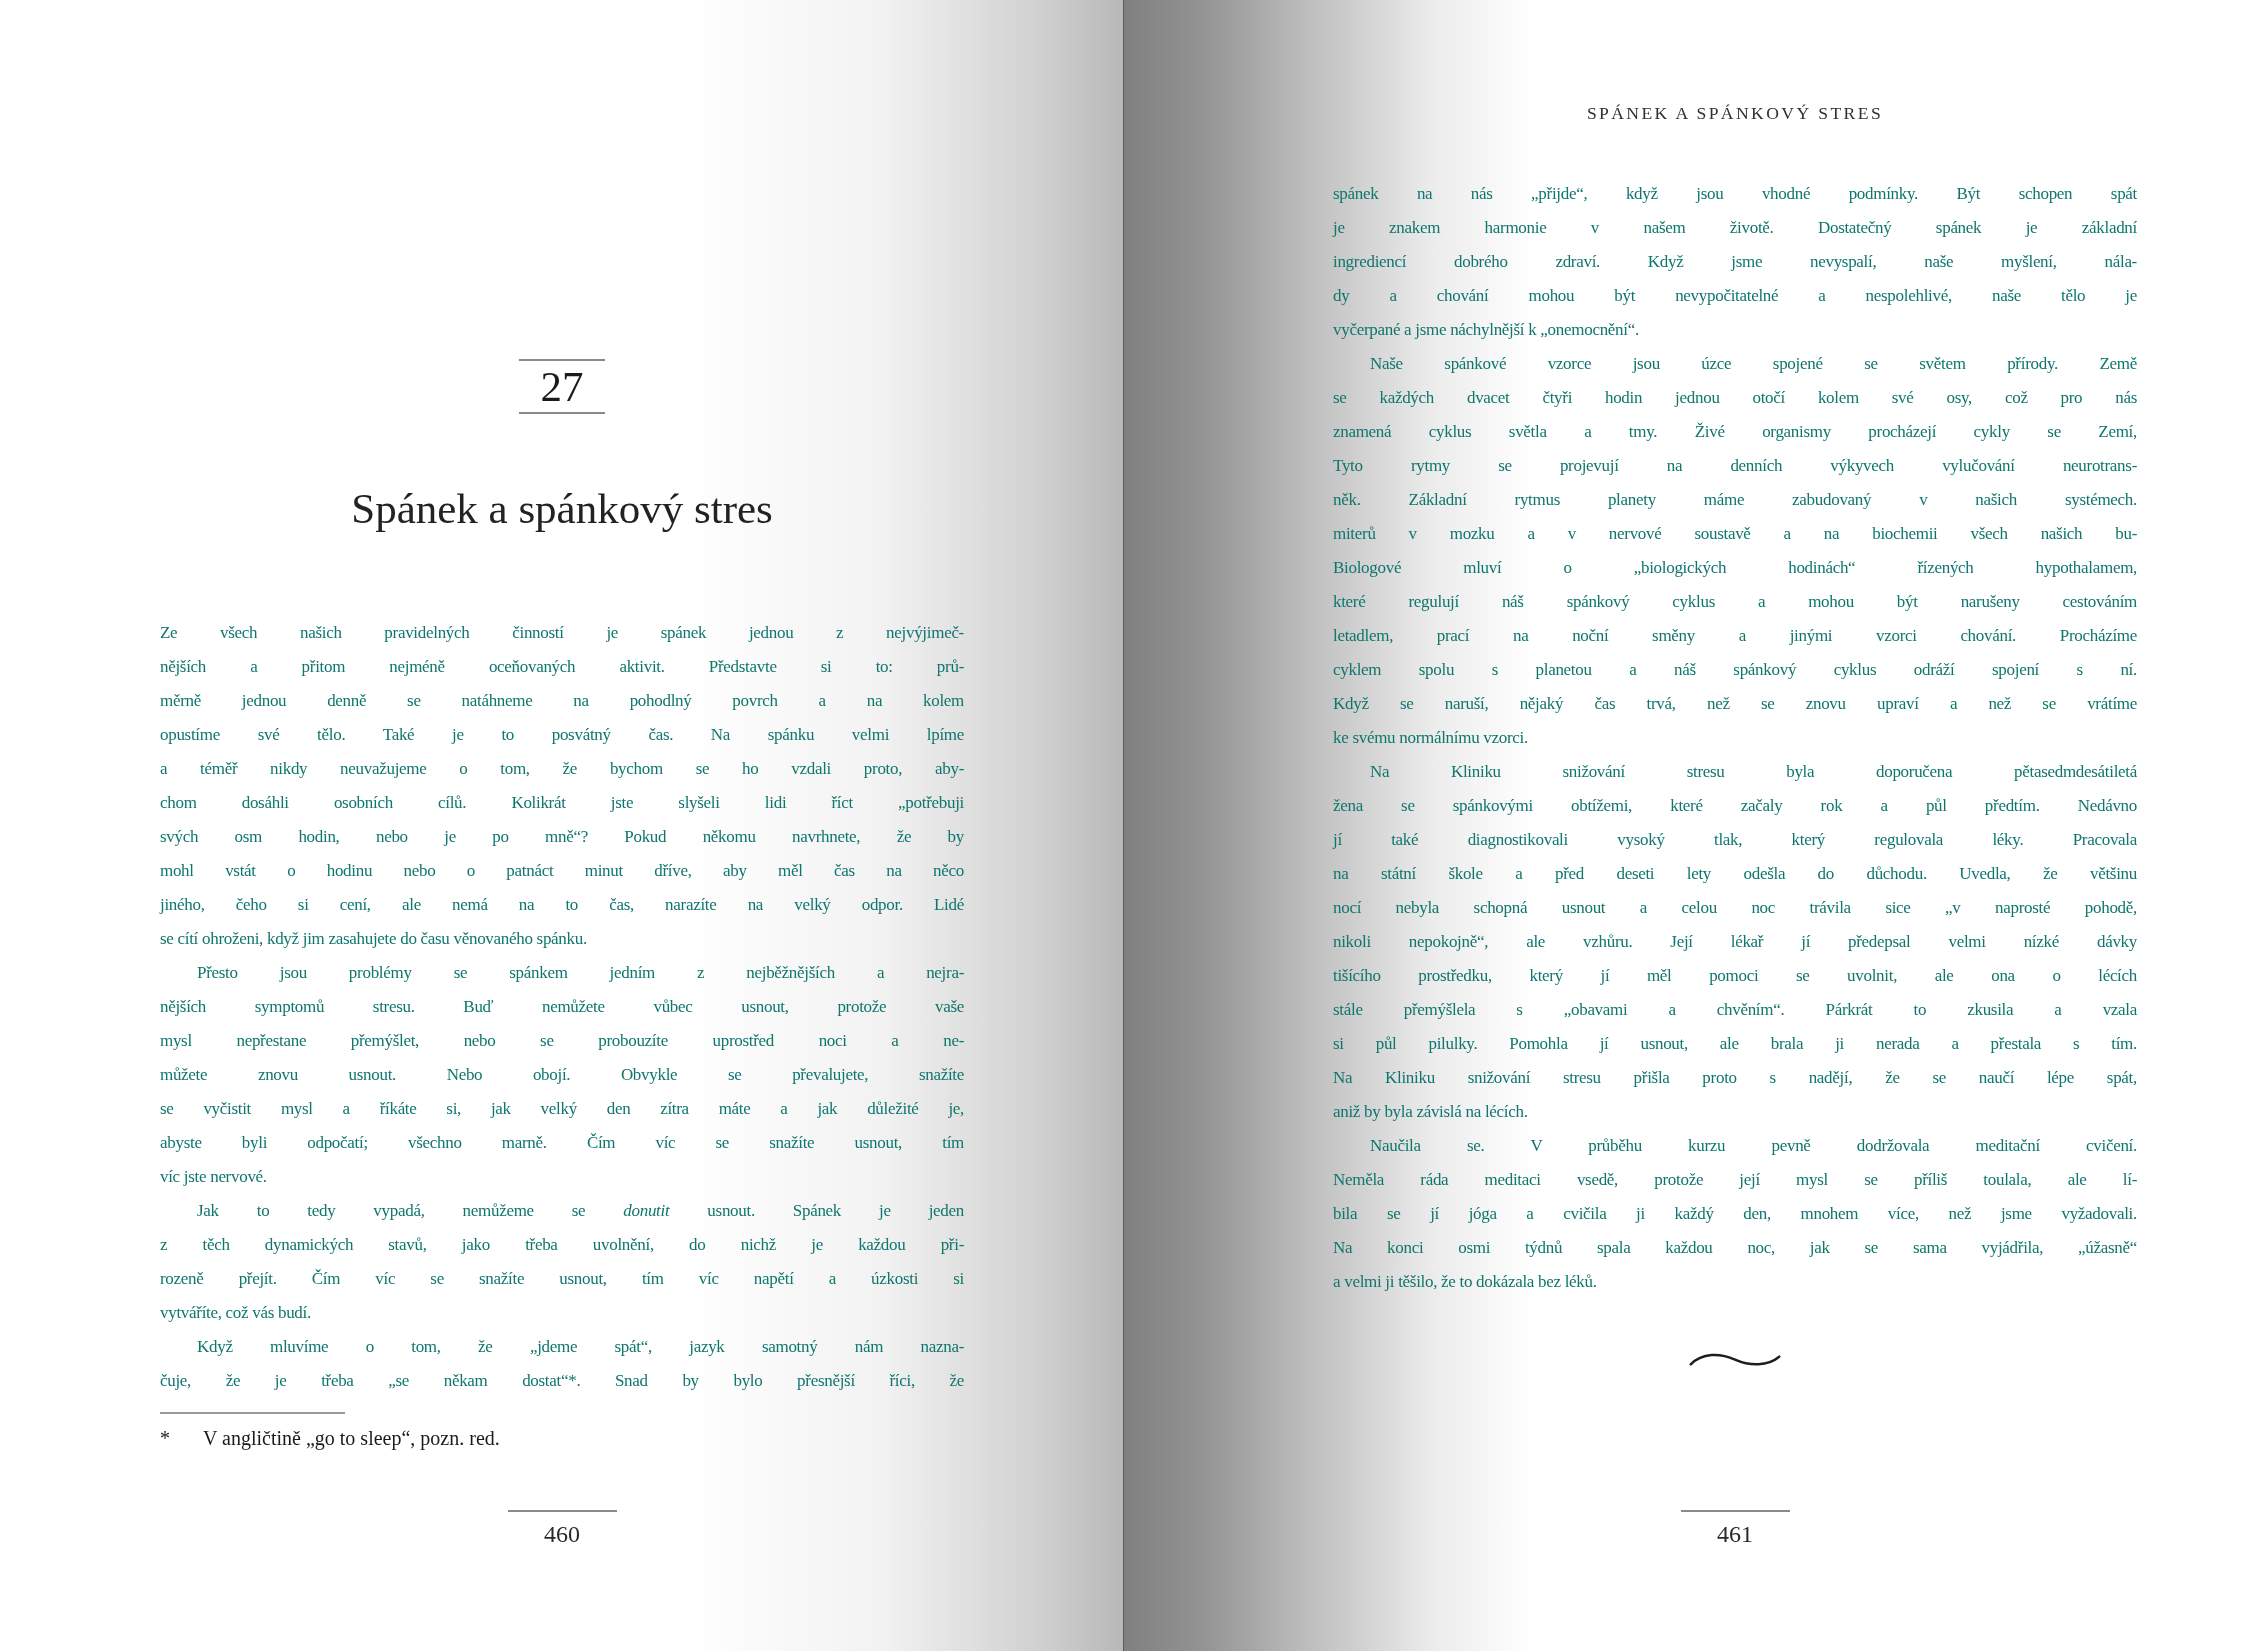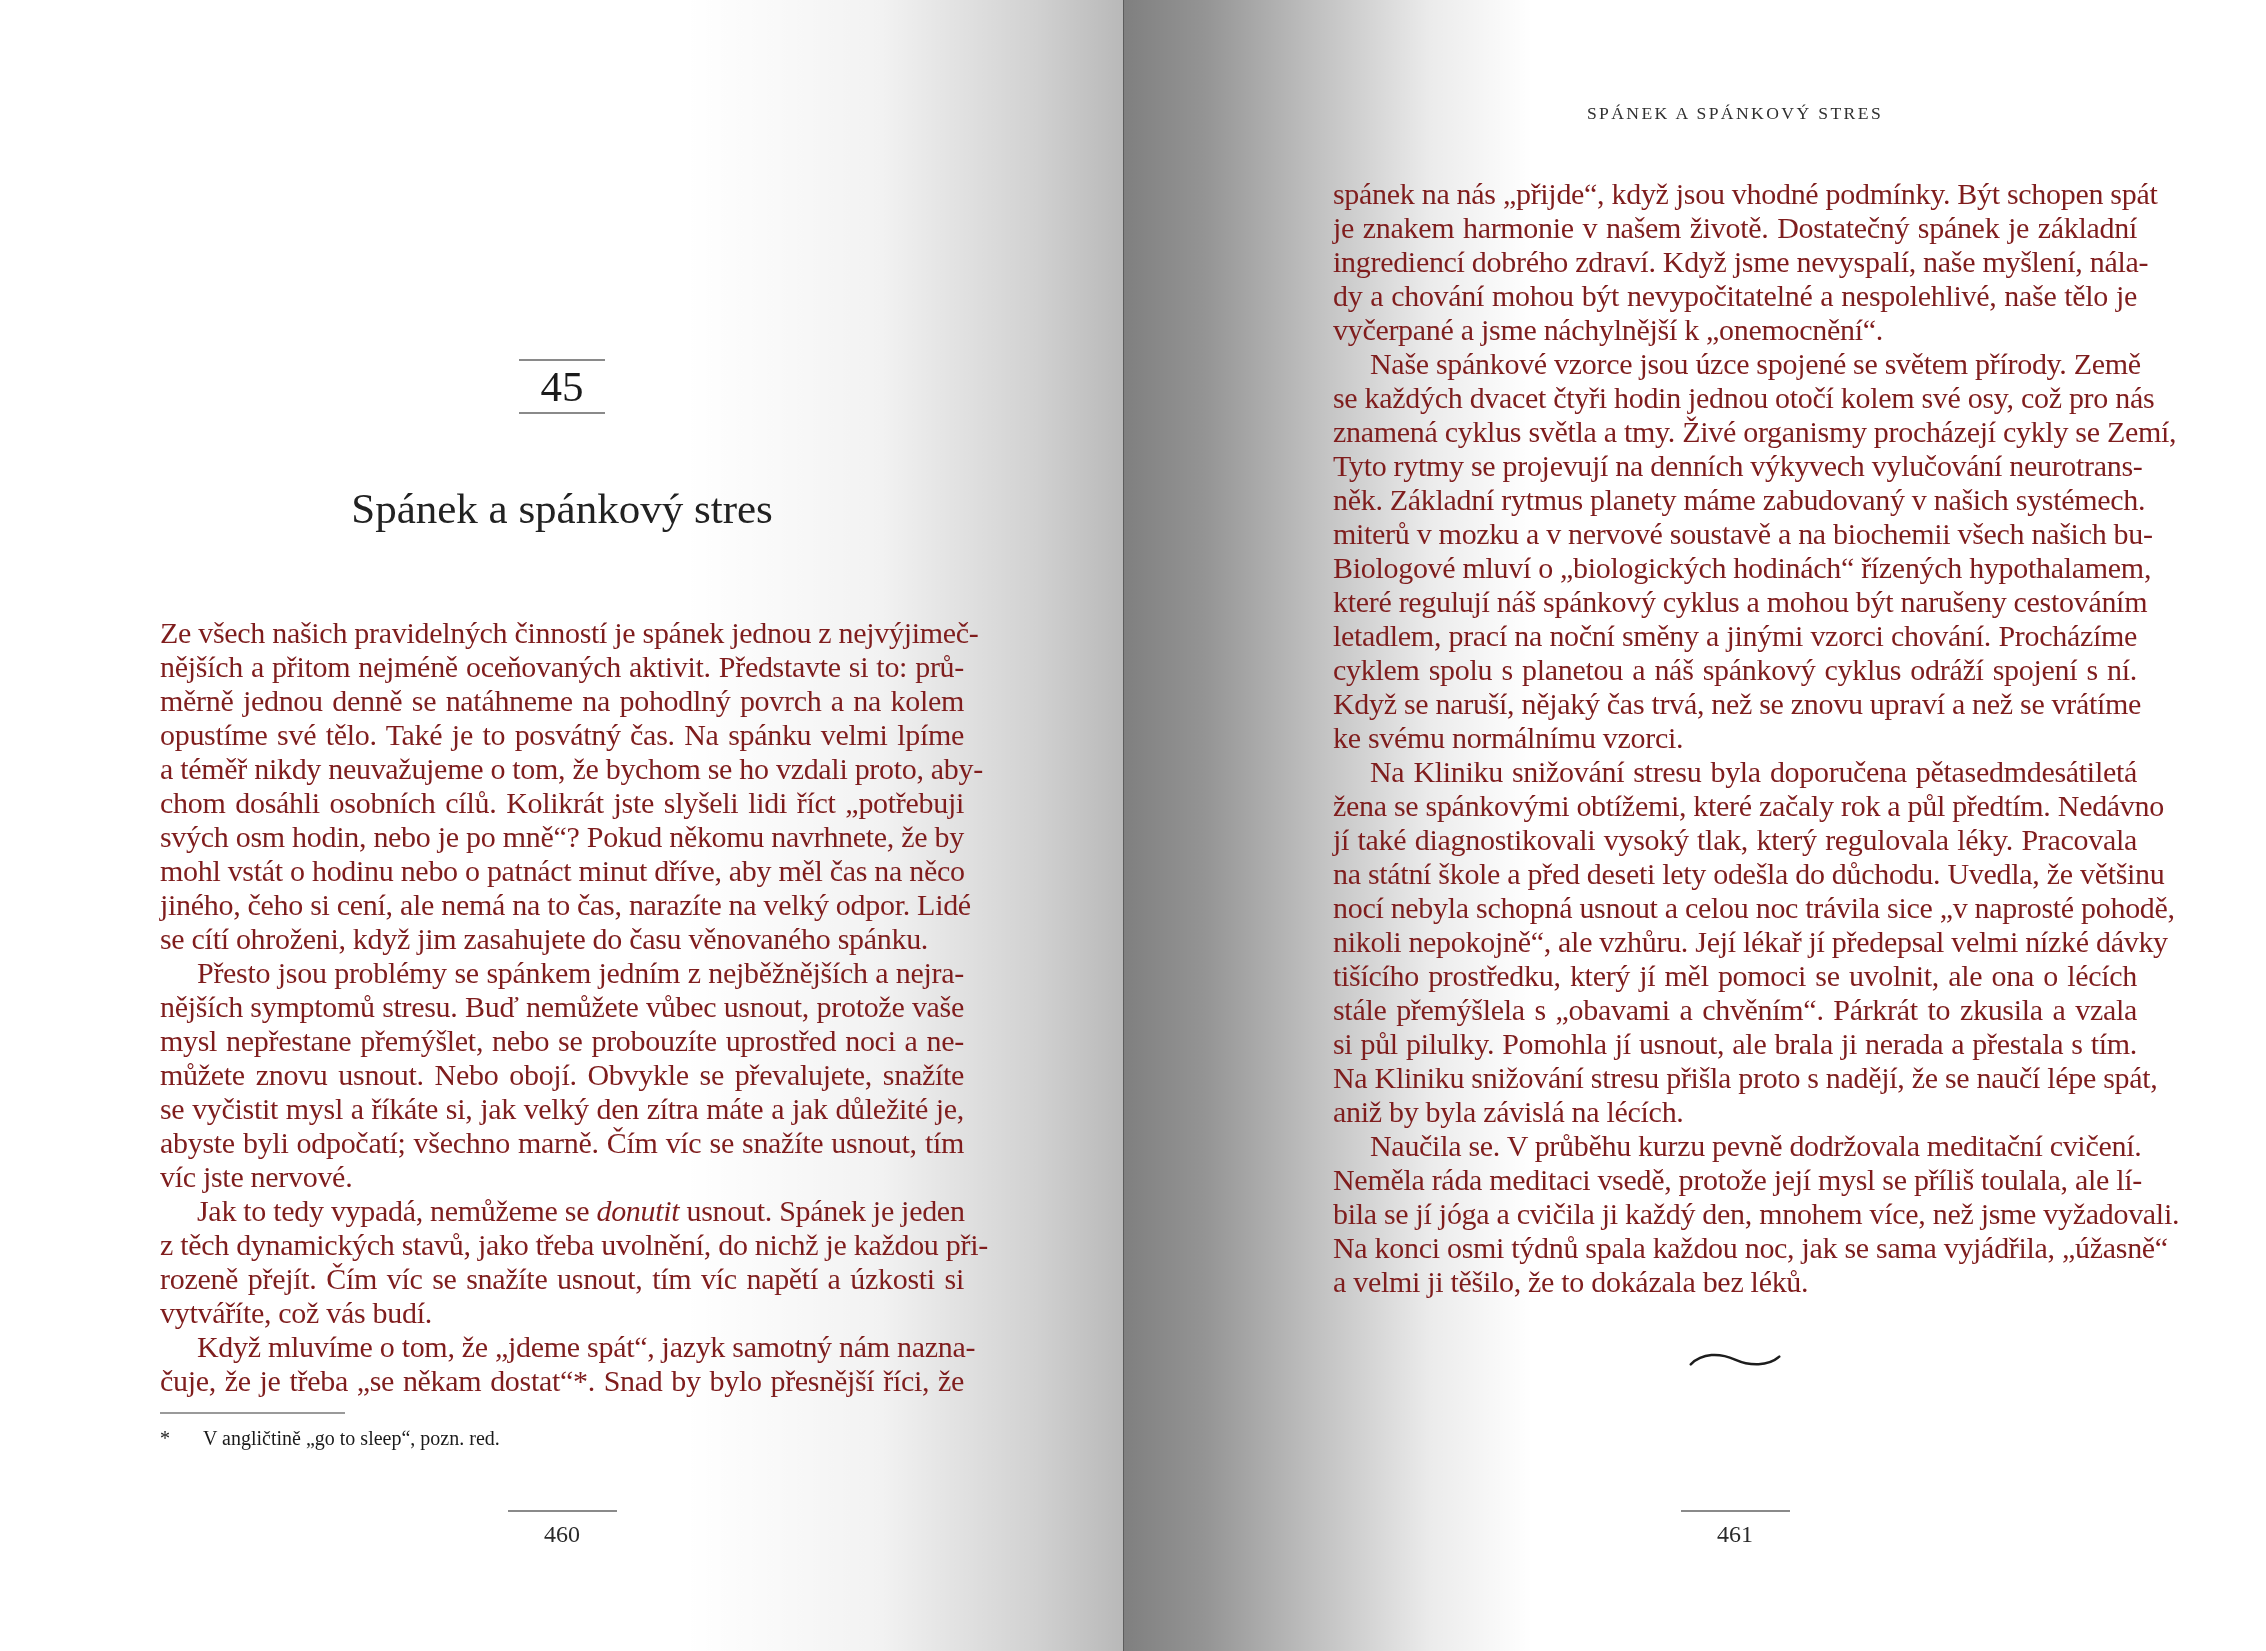--- a/index.html
+++ b/index.html
@@ -42,22 +42,22 @@
   
   .running-header {
     position: absolute; top: 103px; left: 0; width: 100%;
     text-align: center; font-size: 17.6px; letter-spacing: 2.4px;
     color: #303030; font-weight: normal; margin: 0;
   }
 
   
   .body-text {
     position: absolute; left: 0; width: 804px;
-    font-size: 30px; line-height: 34px; letter-spacing: -0.3px;
-    color: #7f1d1d;
+    font-size: 17px; line-height: 34px; letter-spacing: -0.3px;
+    color: #0f766e;
   }
   .body-left  { top: 616px; }
   .body-right { top: 177px; }
   .para { margin: 0; }
   .line { text-align: justify; text-align-last: justify; white-space: nowrap; }
   .line.rag { text-align: center; text-align-last: left; }
   .line.indent { text-indent: 37px; }
   em { font-style: italic; }
 
   
@@ -80,21 +80,21 @@
 
 <div class="spread">
 
   <div class="shadow-left"></div>
   <div class="shadow-right"></div>
 
   <div class="layer col-left">
 
     <div class="chapnum-block">
       <div class="chapnum-rule"></div>
-      <div class="chapnum">45</div>
+      <div class="chapnum">27</div>
       <div class="chapnum-rule"></div>
     </div>
 
     <h1 class="chapter-title">Spánek a spánkový stres</h1>
 
     <div class="body-text body-left">
         <div class="para">
           <div class="line">Ze všech našich pravidelných činností je spánek jednou z nejvýjimeč-</div>
           <div class="line">nějších a přitom nejméně oceňovaných aktivit. Představte si to: prů-</div>
           <div class="line">měrně jednou denně se natáhneme na pohodlný povrch a na kolem</div>

